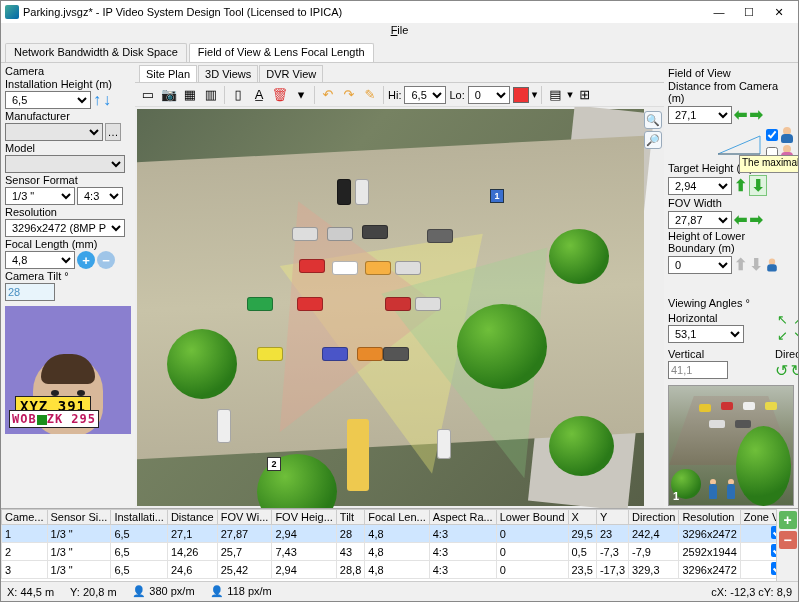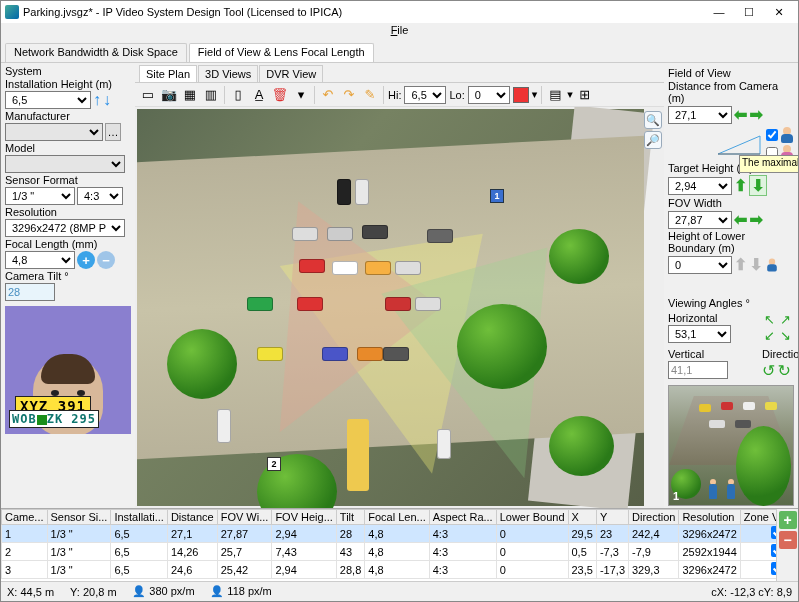--- a/index.html
+++ b/index.html
@@ -25,21 +25,21 @@
   .plus { background: #3ba3e8; }
   .minus { background: #9fc5e8; }
   .arrowv { font-size: 16px; font-weight: bold; }
   .preview { margin-top: 4px; width: 126px; height: 128px; background: #8a7fcf; display: flex; flex-direction: column; align-items: center; justify-content: flex-end; overflow: hidden; position: relative; }
   .face { width: 70px; height: 80px; background: #d8b89a; border-radius: 35px 35px 28px 28px; position: relative; margin-bottom: -2px; }
   .hair { position:absolute; top:-2px; left:8px; width:54px; height:30px; background:#4a3423; border-radius:26px 26px 8px 8px; }
   .eye { position:absolute; top:34px; width:8px; height:6px; background:#222; border-radius:50%; }
   .eye.l{left:18px;} .eye.r{right:18px;}
   .mouth{position:absolute; bottom:16px; left:28px; width:14px; height:3px; background:#8a5a4a; border-radius:2px;}
   .plate { position: absolute; bottom: 18px; left: 10px; background: #ffe23b; border: 1px solid #222; padding: 1px 4px; font-weight: bold; font-size: 14px; letter-spacing: 1px; font-family: monospace; }
-  .plate2 { position: absolute; bottom: 6px; left: 4px; background: #fff; border: 1px solid #222; padding: 1px 2px; font-weight: bold; font-size: 12px; letter-spacing: 1px; font-family: monospace; color:#0f766e;}
+  .plate2 { position: absolute; bottom: 6px; left: 4px; background: #fff; border: 1px solid #222; padding: 1px 2px; font-weight: bold; font-size: 12px; letter-spacing: 1px; font-family: monospace; color:#be185d;}
   .gsq{display:inline-block;width:10px;height:10px;background:#1a8f1a;vertical-align:middle;}
   .center { flex: 1; display: flex; flex-direction: column; overflow: hidden; background:#fff;}
   .subtabs { height: 20px; display: flex; padding: 0 4px; align-items:flex-end; gap:1px; background:#f0f0f0; border-bottom:1px solid #ccc;}
   .subtab { padding: 2px 6px; border:1px solid #ccc; border-bottom:none; background:#f0f0f0; }
   .subtab.active { background: #fff; }
   .toolbar { height: 24px; display: flex; align-items: center; gap: 3px; padding: 2px 4px; background: #f0f0f0; border-bottom:1px solid #ddd; flex-wrap: nowrap; }
   .tbtn { width: 18px; height: 18px; display:flex; align-items:center; justify-content:center; border:1px solid transparent; font-size:13px; }
   .sep{ width:1px; height:18px; background:#ccc; margin:0 1px;}
   .colorbox{ width:16px; height:16px; background:#e33; border:1px solid #666;}
   .canvas-wrap{ flex:1; position:relative; overflow:hidden; background:#eee; }
@@ -108,21 +108,21 @@
 </div>
 
 <div class="tabs1">
   <div class="tab1 inactive">Network Bandwidth &amp; Disk Space</div>
   <div class="tab1">Field of View &amp; Lens Focal Length</div>
 </div>
 
 <div class="body">
 
   <div class="left">
-    <label>System</label>
+    <label>Camera</label>
     <label>Installation Height (m)</label>
     <div class="row">
       <select style="width:86px"><option>6,5</option></select>
       <span class="arrowv" style="color:#2b8fe6">↑</span>
       <span class="arrowv" style="color:#2b8fe6">↓</span>
     </div>
     <label>Manufacturer</label>
     <div class="row">
       <select class="grey" style="width:98px"><option></option></select>
       <div class="dots">…</div>
@@ -280,21 +280,21 @@
       <select style="width:64px"><option>0</option></select>
       <span class="arrg grey">⬆</span>
       <span class="arrg grey">⬇</span>
       <span class="person-ico m" style="transform:scale(.8)"></span>
     </div>
 
     <label class="grp-title" style="margin-top:22px">Viewing Angles °</label>
     <div class="vangles">
       <div class="col">
         <label>Horizontal</label>
-        <select style="width:63px"><option>53,1</option></select>
+        <select style="width:76px"><option>53,1</option></select>
         <label style="margin-top:4px">Vertical</label>
         <input class="txt" style="width: 60px; color: rgb(136, 136, 136);" readonly="" value="41,1">
       </div>
       <div class="col">
         <div class="quad">
           <span>↖</span>
             <span>↗</span>
           <span>↙</span>
             <span>↘</span>
         </div>

